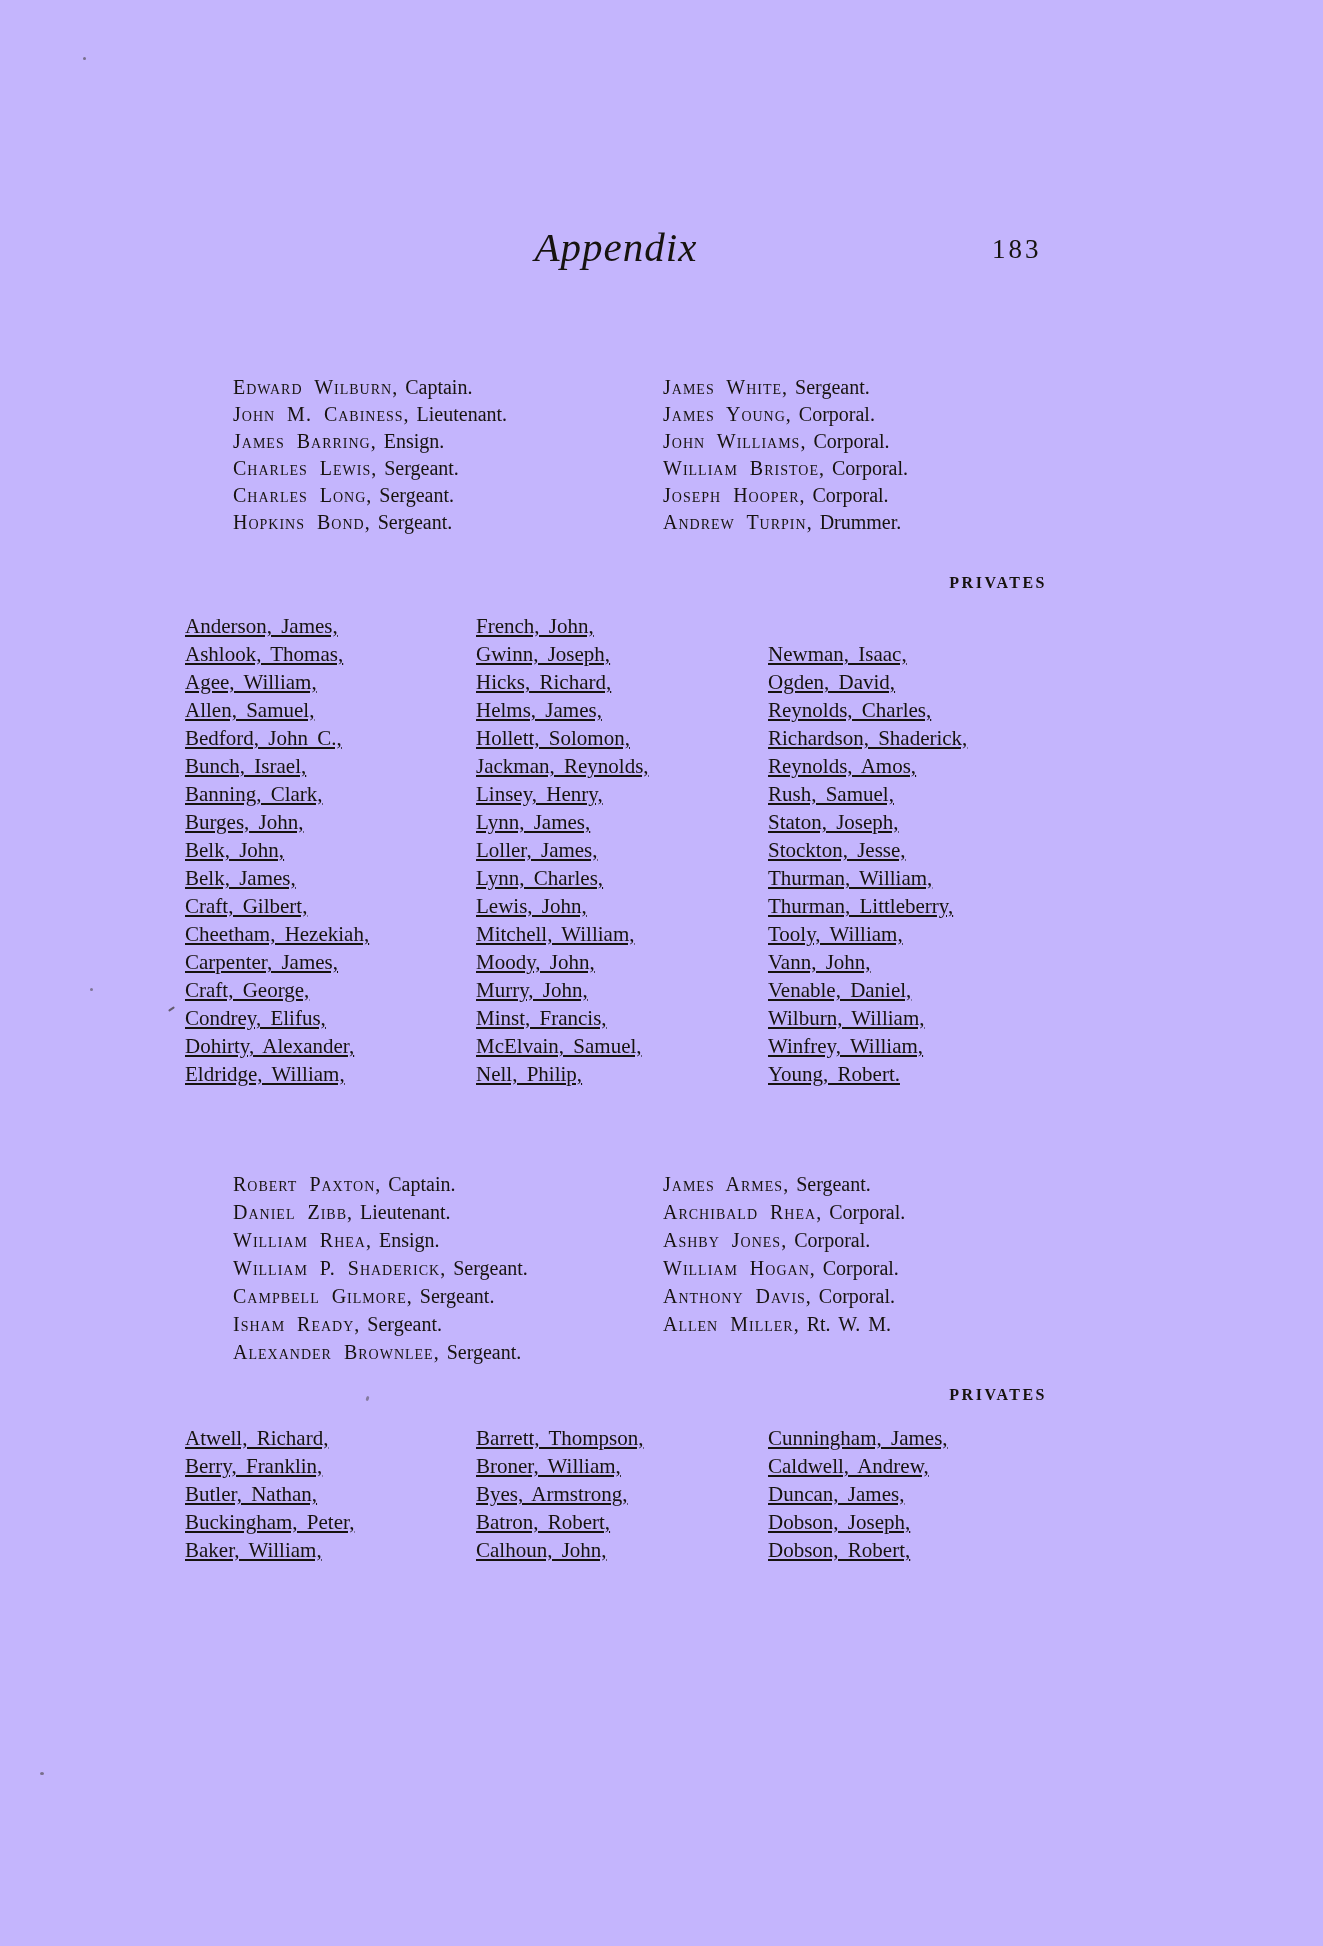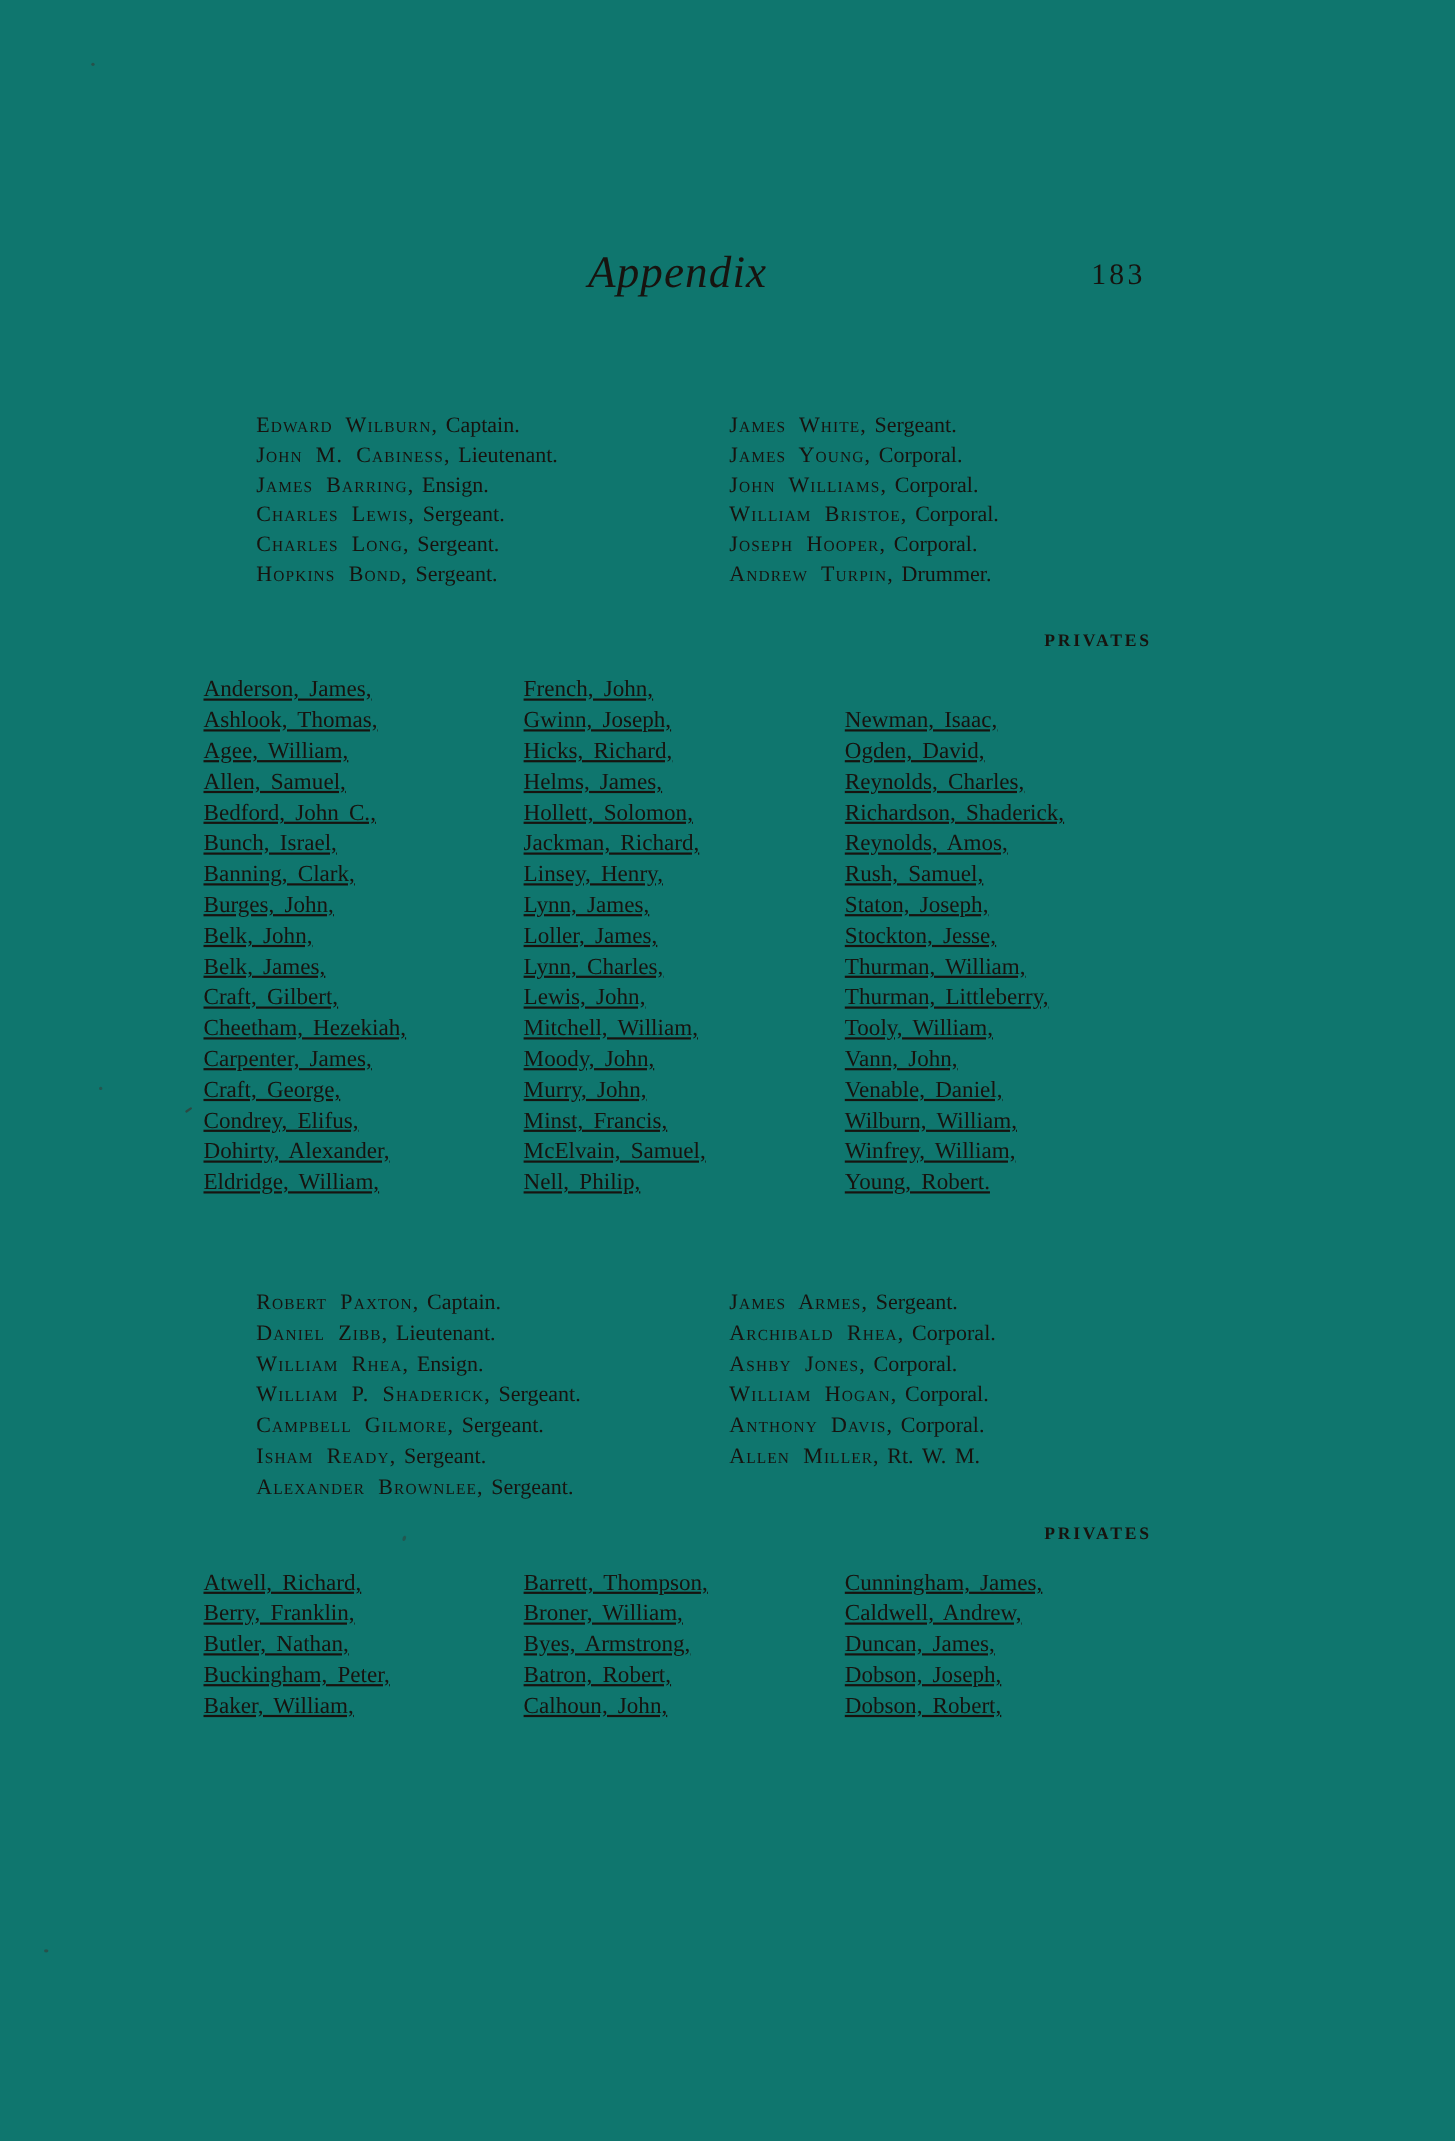--- a/index.html
+++ b/index.html
@@ -1,19 +1,19 @@
 <!DOCTYPE html>
 <html><head>
 <meta charset="utf-8">
 <style>
   html,body{margin:0;padding:0;background:#ffffff;}
   .page{
     position:relative;
     width:1323px;height:1946px;
-    background:#0f766e;
+    background:#c4b5fd;
     font-family:"Liberation Serif", serif;
     color:#17130f;
     overflow:hidden;
   }
   .content-abs{position:absolute;left:185px;width:862px;}
   .title{
     top:224px;text-align:center;
     font-style:italic;font-size:41px;line-height:46px;
     letter-spacing:1px;
   }
@@ -112,21 +112,21 @@
         <div class="pv-line">Dohirty, Alexander,</div>
         <div class="pv-line">Eldridge, William,</div>
       </div>
     <div class="pcol" style="left:291px;">
 
     <div class="pv-line">French, John,</div>
         <div class="pv-line">Gwinn, Joseph,</div>
         <div class="pv-line">Hicks, Richard,</div>
         <div class="pv-line">Helms, James,</div>
         <div class="pv-line">Hollett, Solomon,</div>
-        <div class="pv-line">Jackman, Richard,</div>
+        <div class="pv-line">Jackman, Reynolds,</div>
         <div class="pv-line">Linsey, Henry,</div>
         <div class="pv-line">Lynn, James,</div>
         <div class="pv-line">Loller, James,</div>
         <div class="pv-line">Lynn, Charles,</div>
         <div class="pv-line">Lewis, John,</div>
         <div class="pv-line">Mitchell, William,</div>
         <div class="pv-line">Moody, John,</div>
         <div class="pv-line">Murry, John,</div>
         <div class="pv-line">Minst, Francis,</div>
         <div class="pv-line">McElvain, Samuel,</div>

